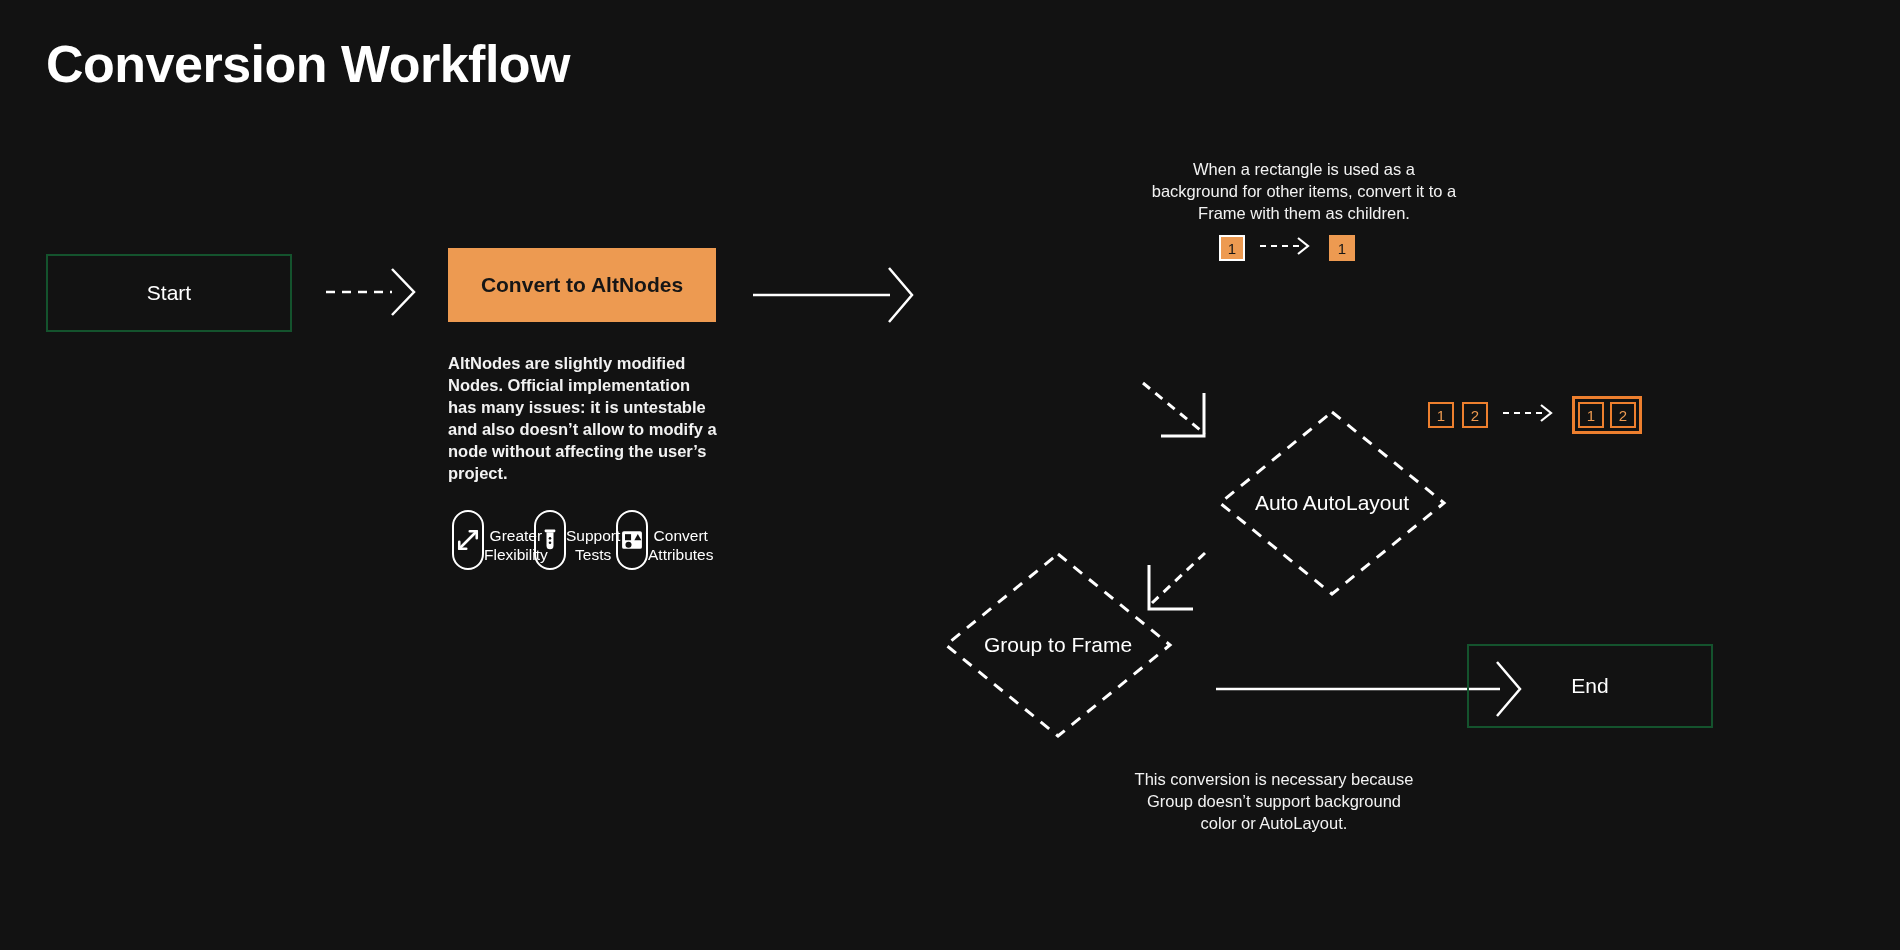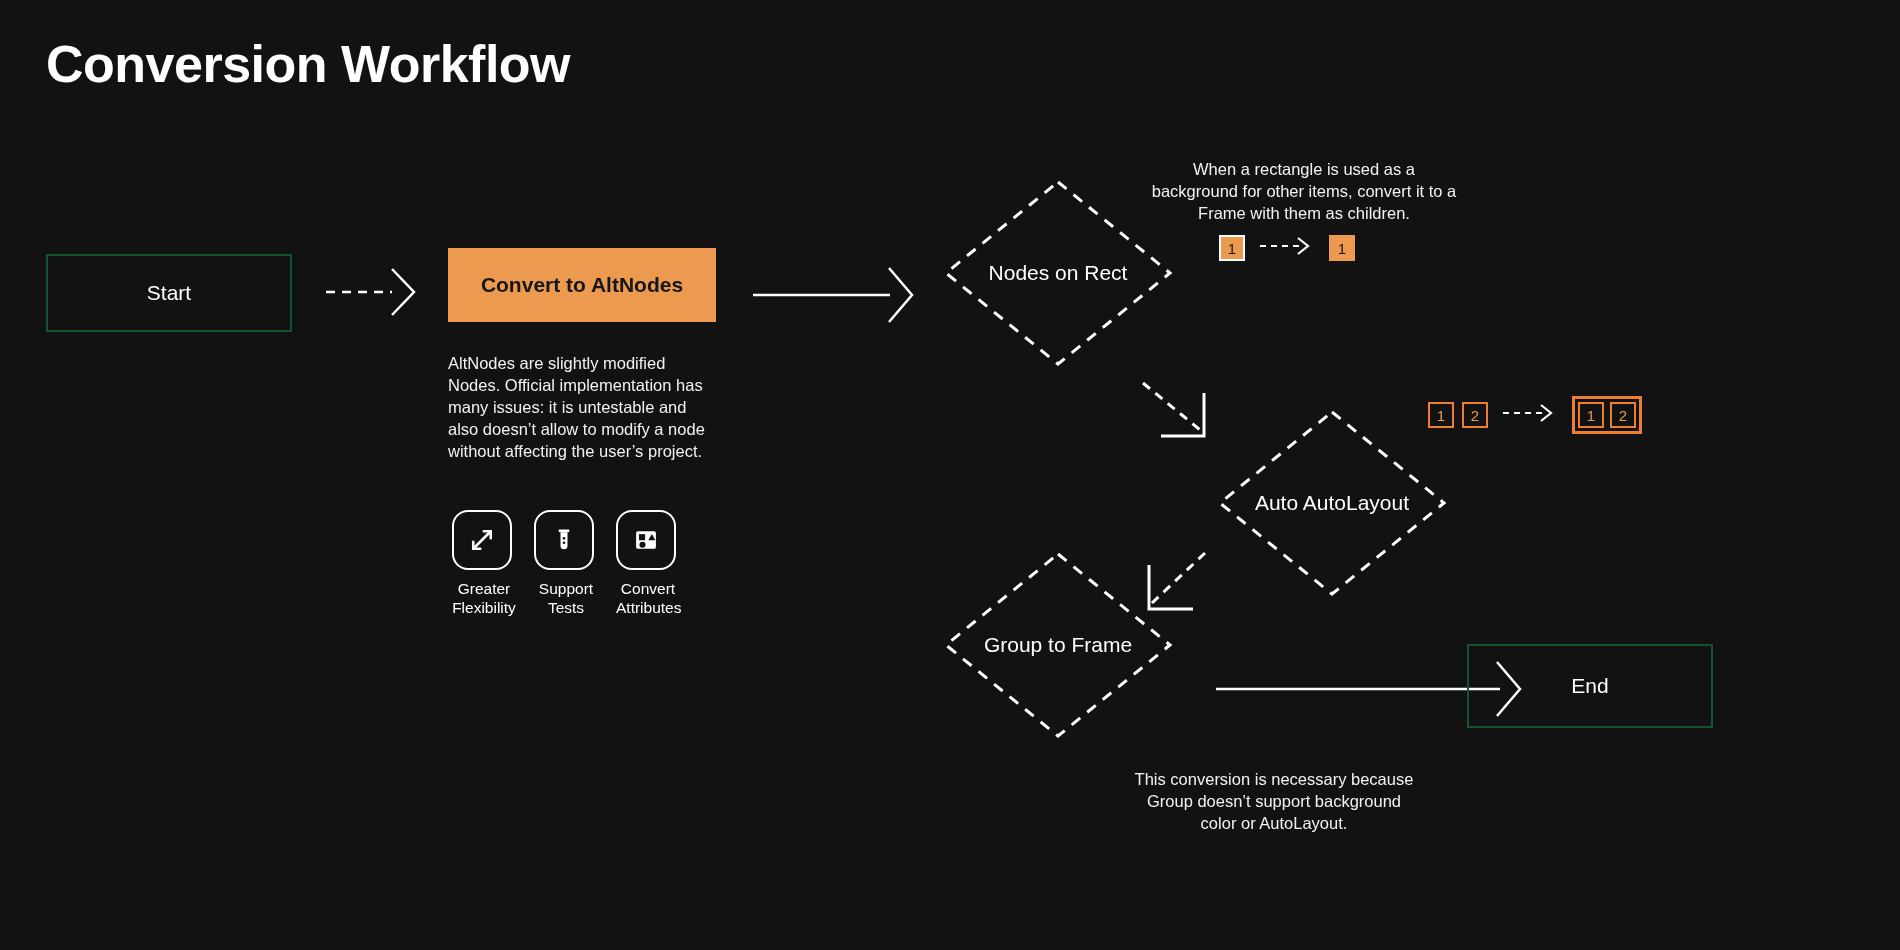--- a/index.html
+++ b/index.html
@@ -37,26 +37,26 @@
   #convert-box{
     left:448px;top:248px;width:268px;height:74px;
     background:#ED9A51;
     display:flex;align-items:center;justify-content:center;
     font-size:21px;font-weight:bold;color:#161616;text-align:center;
   }
 
   
   #altnodes-desc{
     left:448px;top:352px;width:272px;
-    font-size:16.5px;line-height:22px;color:#f2f2f2;
+    font-size:16.5px;line-height:22px;color:#f2f2f2;font-weight:bold;
   }
 
   
   #feature-row{left:452px;top:510px;display:flex;gap:18px;}
-  .feature{width:64px;display:flex;flex-direction:column;}
+  .feature{width:64px;display:flex;flex-direction:row;align-items:center;}
   .feature-badge{
     width:60px;height:60px;border:2px solid #ffffff;border-radius:16px;
     display:flex;align-items:center;justify-content:center;
     box-sizing:border-box;
   }
   .feature-label{
     margin-top:9px;font-size:15.5px;line-height:19px;
     text-align:center;color:#ffffff;white-space:pre-line;
   }
 
@@ -176,26 +176,20 @@
           <rect x="6" y="7" width="5.2" height="5.2" fill="#121212"></rect>
           <polygon points="17,6.8 20,12.2 14,12.2" fill="#121212"></polygon>
           <circle cx="9" cy="16" r="2.6" fill="#121212"></circle>
         </svg>
       </div>
       <div class="feature-label">Convert
 Attributes</div>
     </div>
   </div>
 
-  <div class="abs diamond-wrap" id="d-nodes-on-rect">
-    <svg class="diamond-shape" width="232" height="190" viewBox="0 0 232 190">
-      <polygon points="116,4 228,95 116,186 4,95" fill="none" stroke="#ffffff" stroke-width="3" stroke-dasharray="11 9"></polygon>
-    </svg>
-    <span class="diamond-label">Nodes on Rect</span>
-  </div>
 
   <div class="abs diamond-wrap" id="d-auto-autolayout">
     <svg class="diamond-shape" width="232" height="190" viewBox="0 0 232 190">
       <polygon points="116,4 228,95 116,186 4,95" fill="none" stroke="#ffffff" stroke-width="3" stroke-dasharray="11 9"></polygon>
     </svg>
     <span class="diamond-label">Auto AutoLayout</span>
   </div>
 
   <div class="abs diamond-wrap" id="d-group-to-frame">
     <svg class="diamond-shape" width="232" height="190" viewBox="0 0 232 190">

